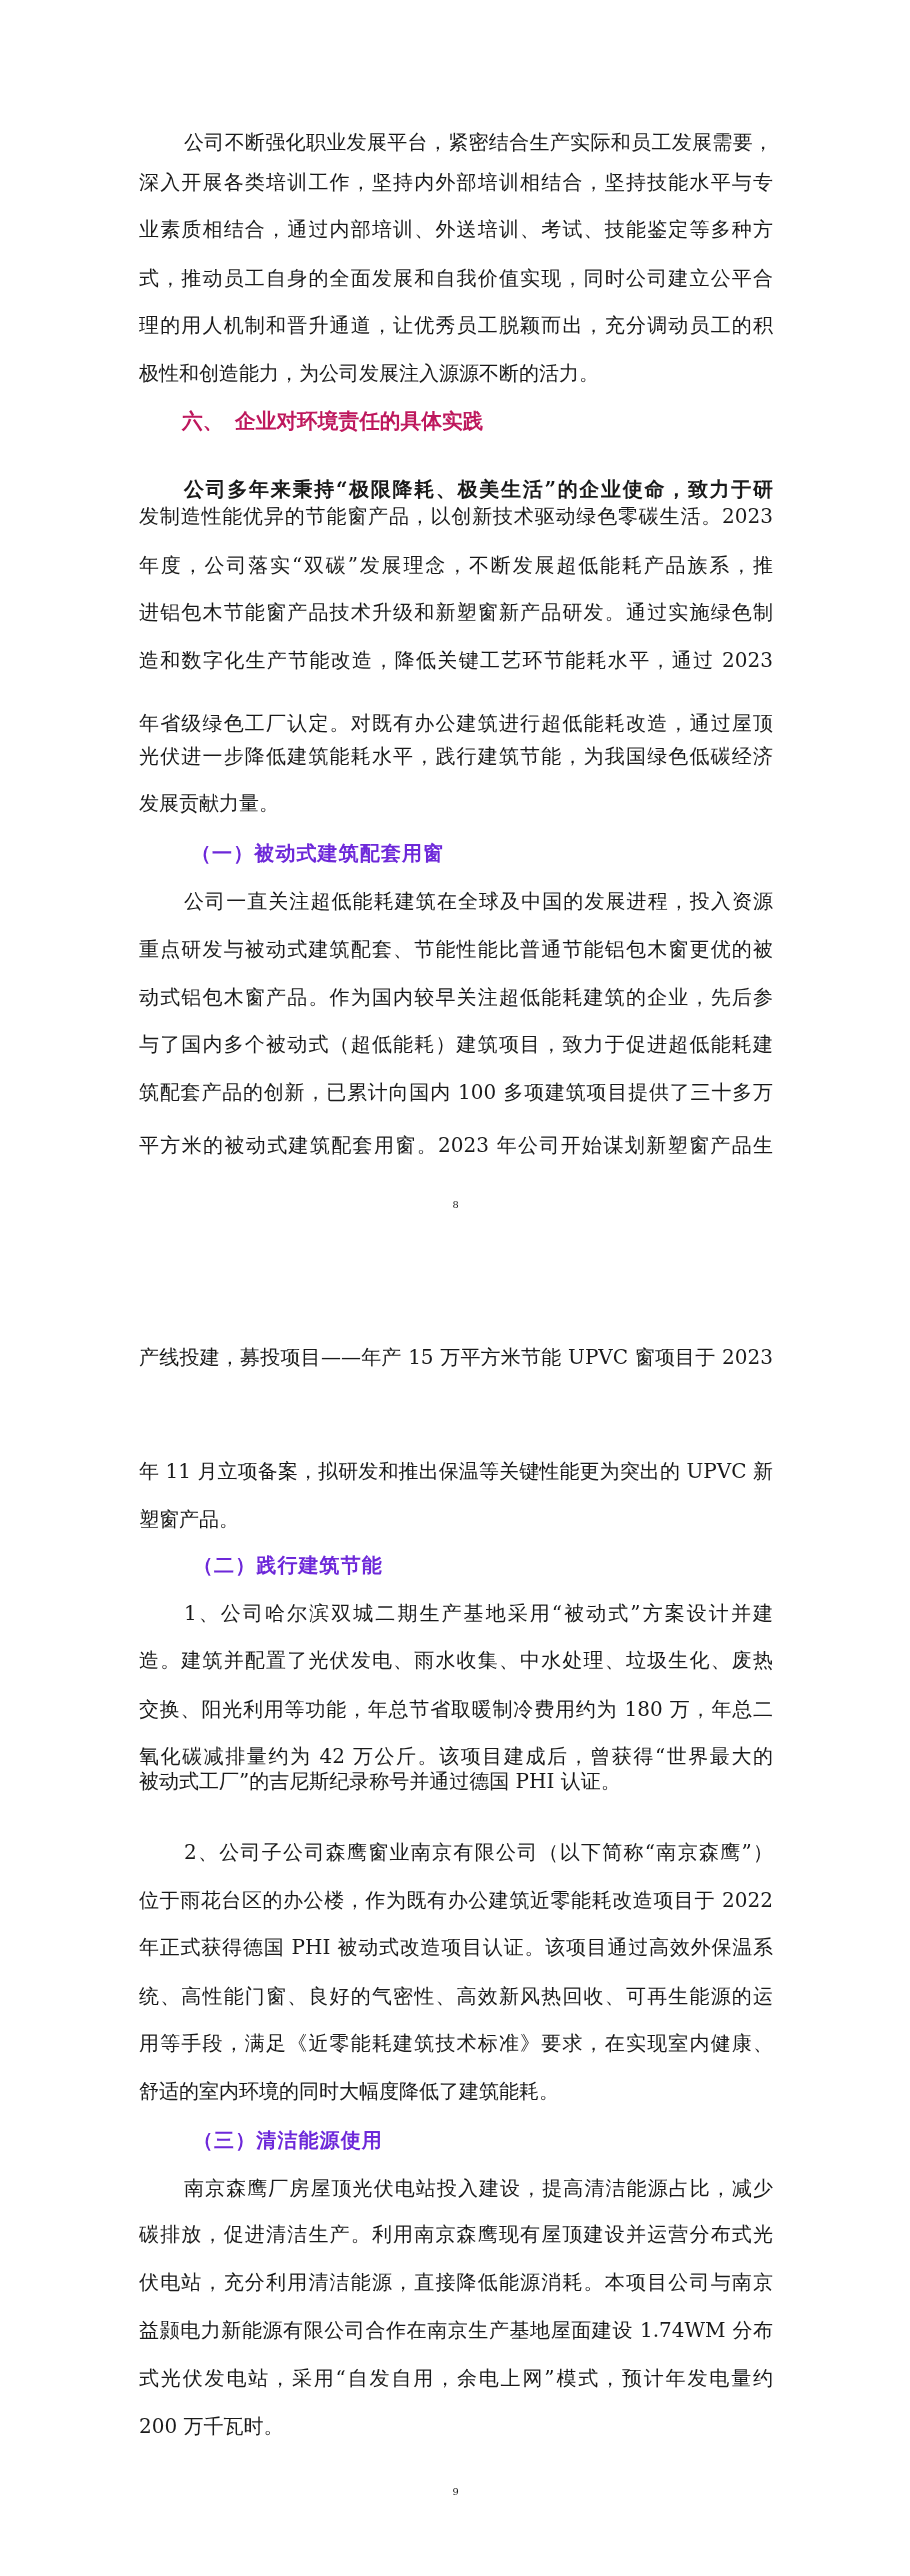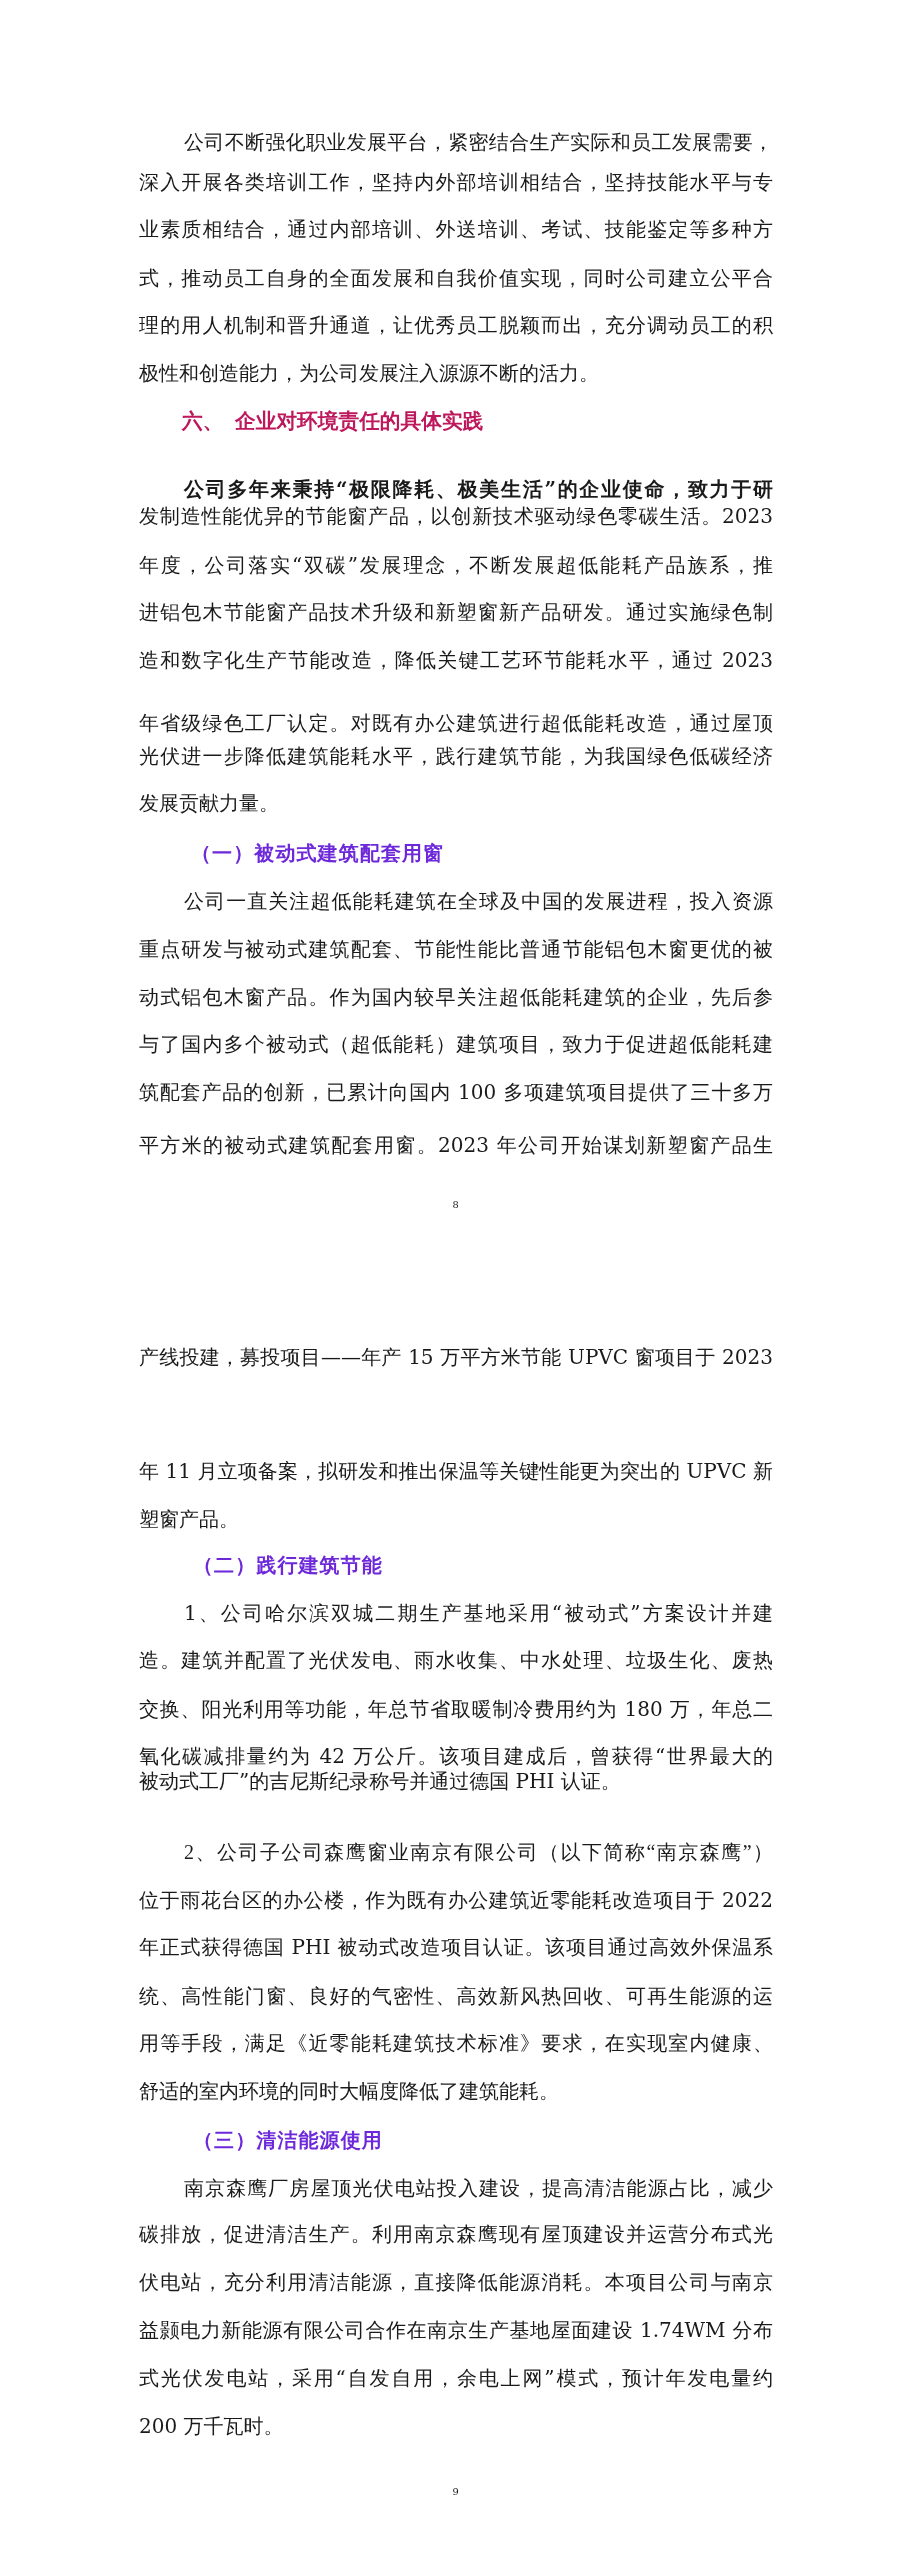--- a/index.html
+++ b/index.html
@@ -124,21 +124,21 @@
 
   <div>
     <div class="line first" style="top:1600px;">1、公司哈尔滨双城二期生产基地采用“被动式”方案设计并建</div>
     <div class="line" style="top:1647px;">造。建筑并配置了光伏发电、雨水收集、中水处理、垃圾生化、废热</div>
     <div class="line" style="top:1696px;">交换、阳光利用等功能，年总节省取暖制冷费用约为 180 万，年总二</div>
     <div class="line" style="top:1743px;">氧化碳减排量约为 42 万公斤。该项目建成后，曾获得“世界最大的</div>
     <div class="line last" style="top:1768px;">被动式工厂”的吉尼斯纪录称号并通过德国 PHI 认证。</div>
   </div>
 
   <div>
-    <div class="line first" style="top:1839px;font-family:Liberation Serif, serif;">2、公司子公司森鹰窗业南京有限公司（以下简称“南京森鹰”）</div>
+    <div class="line first" style="top:1839px;">2、公司子公司森鹰窗业南京有限公司（以下简称“南京森鹰”）</div>
     <div class="line" style="top:1887px;">位于雨花台区的办公楼，作为既有办公建筑近零能耗改造项目于 2022</div>
     <div class="line" style="top:1934px;">年正式获得德国 PHI 被动式改造项目认证。该项目通过高效外保温系</div>
     <div class="line" style="top:1983px;">统、高性能门窗、良好的气密性、高效新风热回收、可再生能源的运</div>
     <div class="line" style="top:2030px;">用等手段，满足《近零能耗建筑技术标准》要求，在实现室内健康、</div>
     <div class="line last" style="top:2078px;">舒适的室内环境的同时大幅度降低了建筑能耗。</div>
   </div>
 
   <div class="subheading" style="top:2127px;left:193px;">（三）清洁能源使用</div>
 
   <div>

